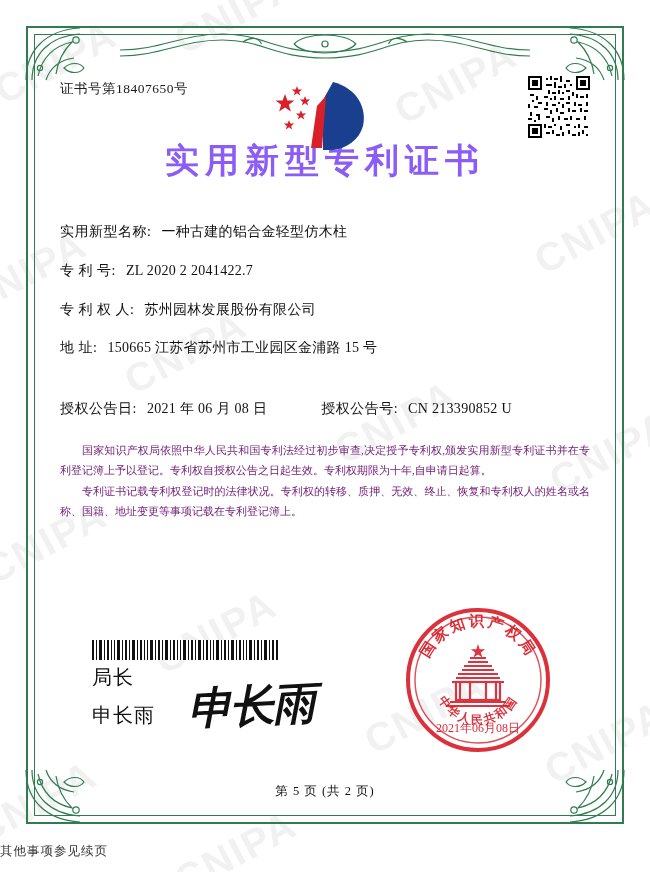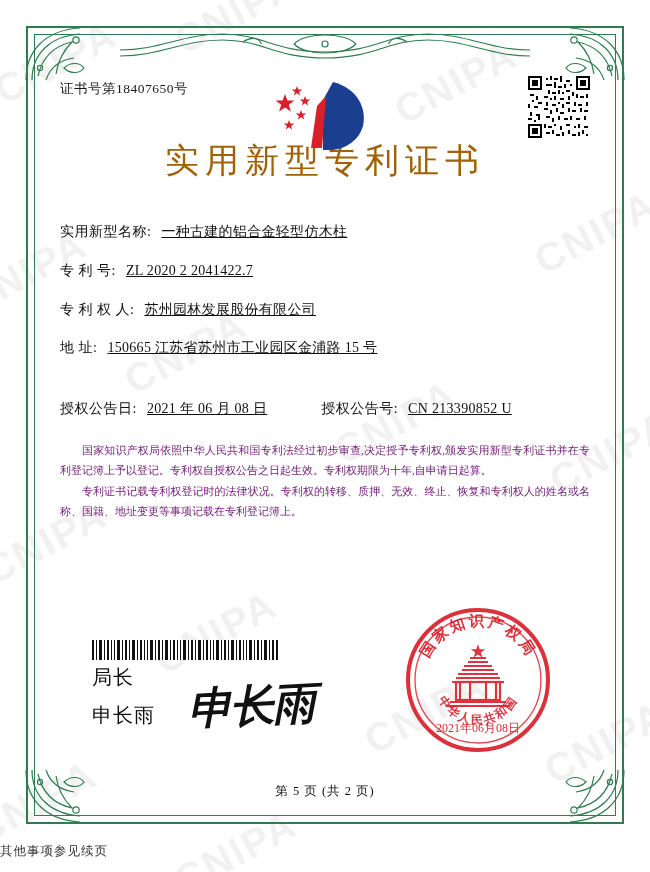--- a/index.html
+++ b/index.html
@@ -109,23 +109,23 @@
     right: 0;
     top: 14px;
     width: 62px;
     height: 62px;
   }
   .qr svg { display: block; }
 
   .title {
     text-align: center;
     font-size: 34px;
-    font-weight: normal;
+    font-weight: bold;
     letter-spacing: 6px;
-    color: #a16207;
+    color: #8b5cf6;
     margin-top: 40px;
     font-family: "Liberation Serif", serif;
   }
 
   .fields {
     margin-top: 40px;
     font-size: 14px;
     color: #111;
     line-height: 1.2;
   }
@@ -135,21 +135,20 @@
     margin-bottom: 22px;
   }
   .f-label {
     white-space: nowrap;
     letter-spacing: 0.5px;
     text-align: right;
   }
   .f-value {
     margin-left: 10px;
     letter-spacing: 0.3px;
-    text-decoration: underline;
   }
   .f-label-2 {
     margin-left: 54px;
     white-space: nowrap;
     margin-top: 22px;
   }
 
   .para {
     font-size: 11px;
     line-height: 1.85;

